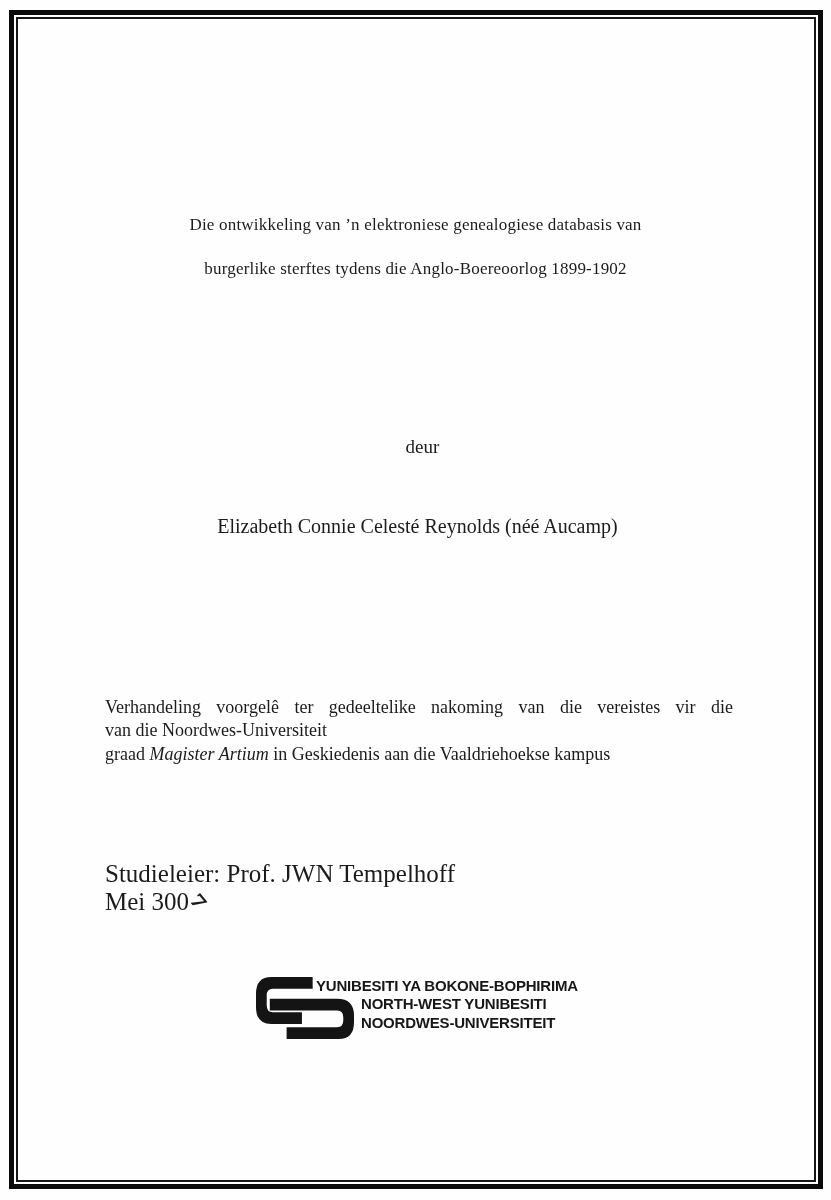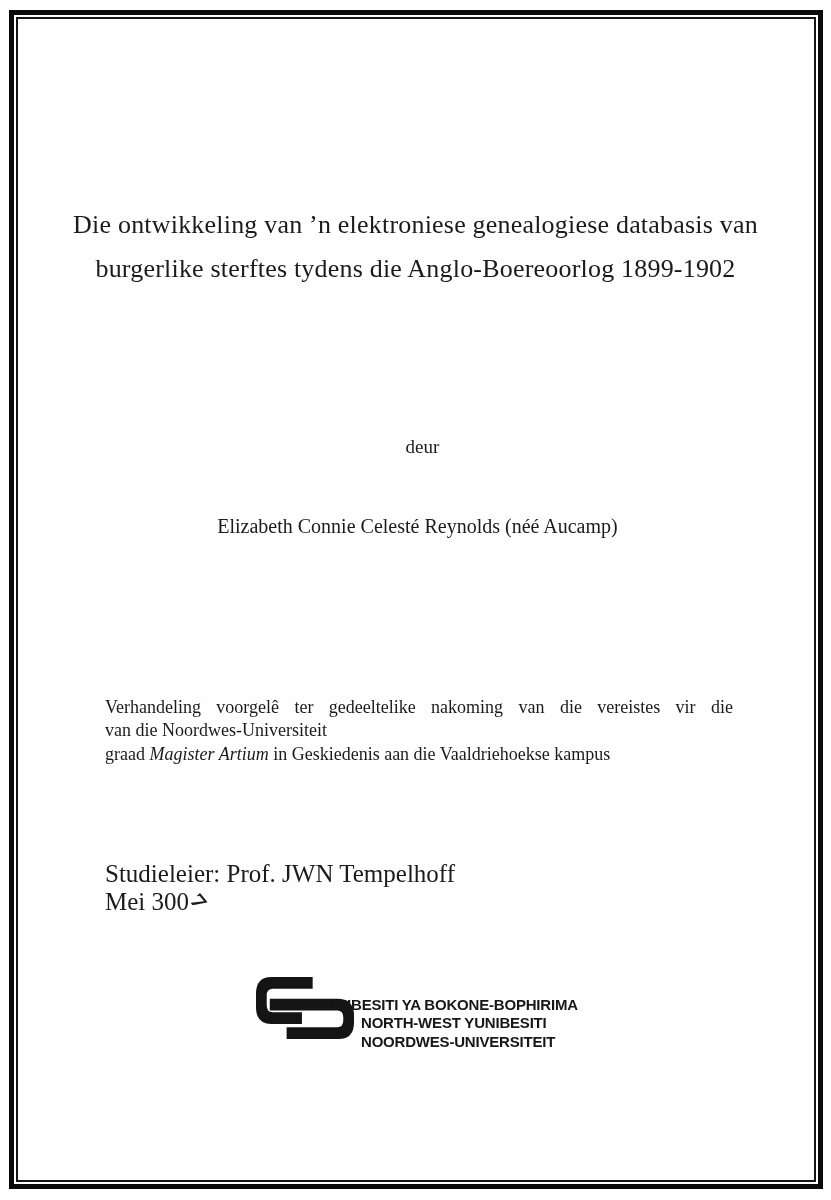--- a/index.html
+++ b/index.html
@@ -24,21 +24,21 @@
   }
   .frame-inner {
     position: absolute;
     top: 2px; left: 2px; right: 2px; bottom: 2px;
     border: 2px solid #161616;
   }
   .title {
     position: absolute;
     top: 203px; left: 40px; width: 751px;
     text-align: center;
-    font-size: 26px;
+    font-size: 17px;
     line-height: 44px;
     letter-spacing: 0.2px;
   }
   .byline {
     position: absolute;
     top: 436px; left: 0; width: 845px;
     text-align: center;
     font-size: 19px;
   }
   .author {
@@ -91,21 +91,20 @@
     font-family: "Liberation Sans", "DejaVu Sans", sans-serif;
     font-weight: 700;
     font-size: 15px;
     line-height: 18.3px;
     letter-spacing: -0.2px;
     color: #171717;
     white-space: nowrap;
   }
   .logo-l1 {
     margin-left: -45px;
-    margin-top: 19px;
   }
 </style>
 </head>
 <body>
 
 <div class="page">
 
   <div class="frame-outer">
     <div class="frame-inner"></div>
   </div>

